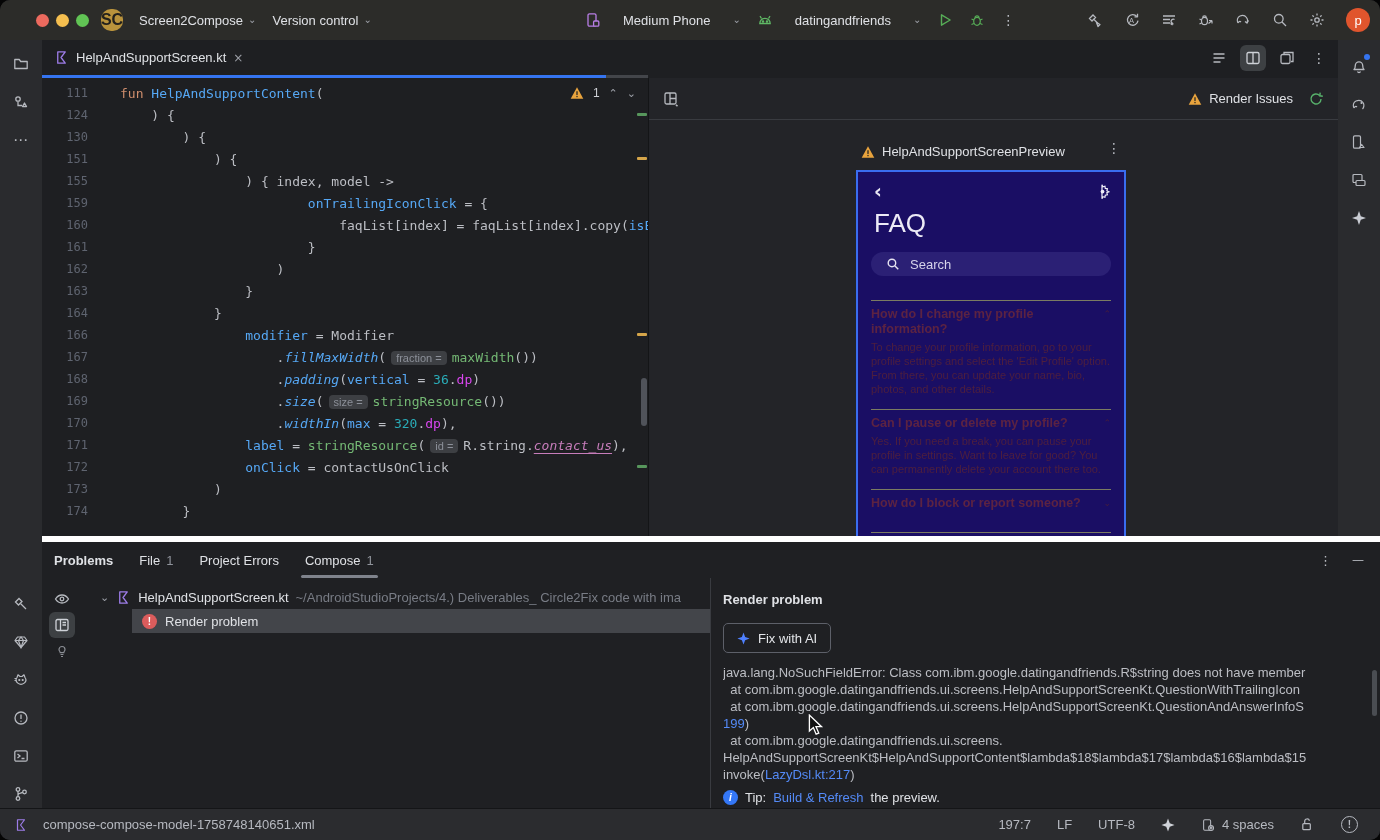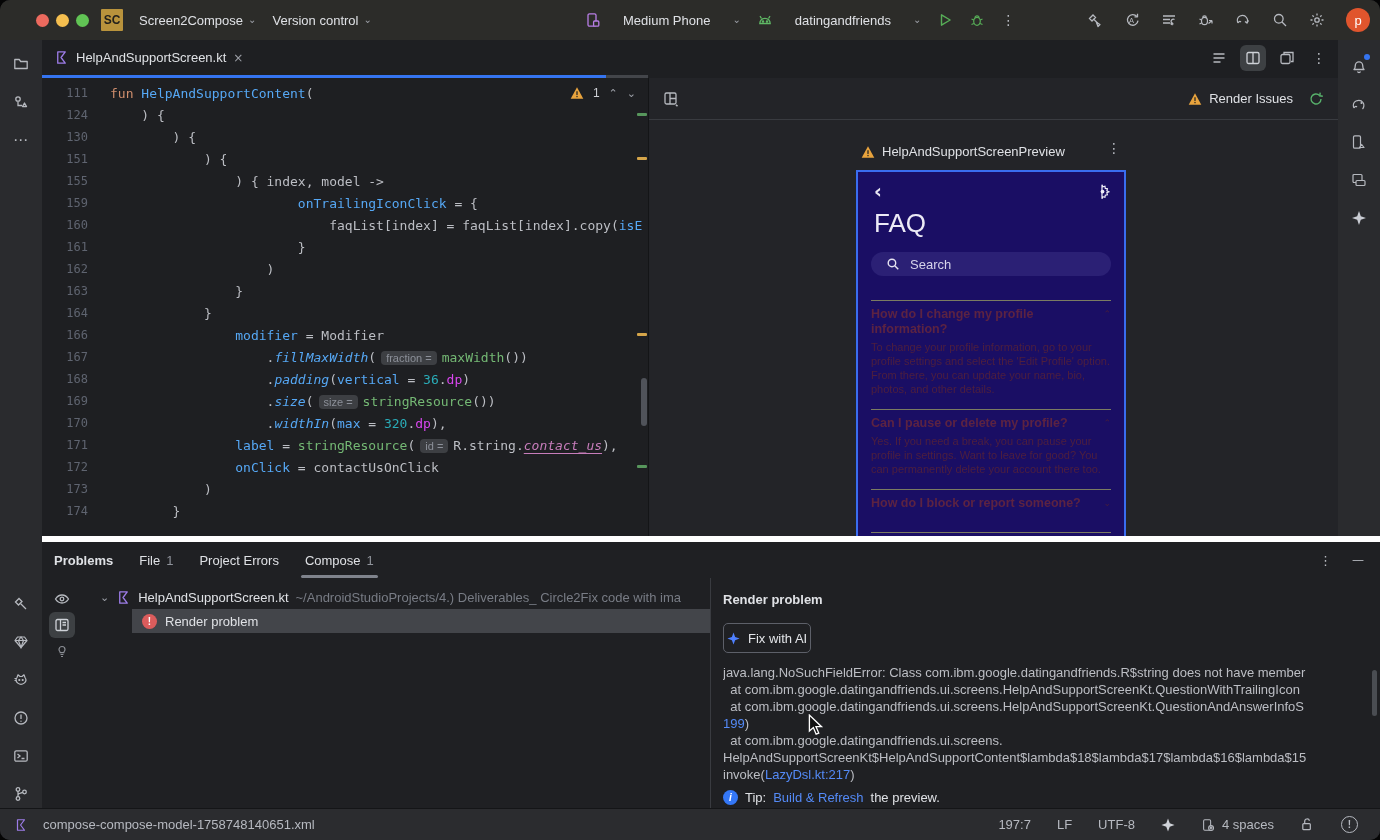--- a/index.html
+++ b/index.html
@@ -6,21 +6,21 @@
   #window{position:relative;width:1380px;height:840px;background:#1e1f22;border-radius:10px;overflow:hidden;
           font-family:"Liberation Sans",sans-serif;font-size:13px;color:#dfe1e5;}
   svg{display:block;}
   .gly{font-family:"DejaVu Sans",sans-serif;}
 
   
   .titlebar{position:absolute;left:0;top:0;width:1380px;height:40px;background:#2c2c29;display:flex;align-items:center;}
   .lights{display:flex;gap:7px;padding-left:36px;}
   .light{width:13px;height:13px;border-radius:50%;}
   .l-red{background:#ec6a5e}.l-yellow{background:#f5bf4f}.l-green{background:#61c454}
-  .appbadge{width:22px;height:22px;border-radius:1px;background:#b9933c;color:#23211c;font-weight:bold;font-size:12px;
+  .appbadge{width:22px;height:22px;border-radius:10px;background:#b9933c;color:#23211c;font-weight:bold;font-size:16px;
             display:flex;align-items:center;justify-content:center;margin-left:12px;}
   .tb-item{display:flex;align-items:center;gap:5px;margin-left:16px;color:#dfe1e5;cursor:default;}
   .chev{color:#9da0a8;font-size:10px;line-height:1;}
   .tb-center{position:absolute;left:585px;top:0;height:40px;display:flex;align-items:center;gap:16px;}
   .chip{display:flex;align-items:center;gap:22px;}
   .tb-right{position:absolute;right:10px;top:0;height:40px;display:flex;align-items:center;gap:21px;}
   .avatar{width:24px;height:24px;border-radius:50%;background:#e0552d;color:#fff;display:flex;align-items:center;justify-content:center;font-size:13px;}
   .icon16{width:16px;height:16px;}
 
   
@@ -39,21 +39,21 @@
   .progress{position:absolute;left:0;top:35px;width:606px;height:3px;background:#43454a;}
   .progress .fill{height:3px;background:#3574f0;}
   .tabrow-icons{position:absolute;right:8px;top:5px;display:flex;gap:8px;align-items:center;}
   .tr-ic{width:26px;height:26px;display:flex;align-items:center;justify-content:center;border-radius:6px;color:#b6b9bf;}
   .tr-ic.sel{background:#3d4043;}
 
   
   .editor{position:absolute;left:42px;top:78px;width:606px;height:458px;background:#1e1f22;overflow:hidden;border-right:1px solid #141517;}
   .code{font-family:"DejaVu Sans Mono","Liberation Mono",monospace;font-size:13px;padding-top:4px;}
   .cl{display:flex;height:22px;align-items:center;white-space:pre;}
-  .ln{flex:0 0 38px;text-align:right;color:#5f6470;font-size:12px;margin-right:22px;padding-left:8px;}
+  .ln{flex:0 0 38px;text-align:right;color:#5f6470;font-size:12px;margin-right:32px;padding-left:8px;}
   .ct{white-space:pre;}
   .tk-p{color:#bcbec4}.tk-kw{color:#cf8e6d}.tk-fn{color:#56a8f5}.tk-arg{color:#56a8f5}
   .tk-ext{color:#56a8f5;font-style:italic}.tk-call{color:#74b874}.tk-num{color:#2aacb8}
   .tk-dp{color:#d946ef;}
   .tk-res{color:#c77dbb;font-style:italic;text-decoration:underline;text-underline-offset:3px;}
   .tk-hint{background:#3d3f43;color:#8c9099;border-radius:4px;padding:1px 5px;margin:0 5px;font-size:11px;font-family:"Liberation Sans",sans-serif;font-style:normal;}
   .insp-widget{position:absolute;right:12px;top:8px;display:flex;align-items:center;gap:9px;color:#ced0d6;font-size:12px;background:#1e1f22;}
   .stripe{position:absolute;right:1px;width:10px;height:3px;border-radius:1px;}
   .sc-thumb{position:absolute;right:1px;top:300px;width:6px;height:48px;background:#50535a;border-radius:3px;}
 
@@ -89,21 +89,21 @@
   .bt-icons{position:absolute;left:0;top:0;width:40px;height:100%;}
   .bt-ic{position:absolute;left:7px;width:26px;height:26px;display:flex;align-items:center;justify-content:center;border-radius:6px;color:#b6b9bf;}
   .bt-ic.sel{background:#3d4043;}
   .bt-tree{position:absolute;left:40px;top:0;width:628px;height:100%;overflow:hidden;}
   .tree-row1{display:flex;align-items:center;gap:7px;margin-top:7px;height:24px;white-space:nowrap;}
   .tree-path{color:#787c85;overflow:hidden;text-overflow:clip;white-space:nowrap;}
   .tree-row2{display:flex;align-items:center;gap:8px;height:24px;background:#43454a;margin-left:50px;padding-left:10px;}
   .err-ic{width:15px;height:15px;border-radius:50%;background:#db5c5c;color:#fff;font-size:10px;font-weight:bold;display:flex;align-items:center;justify-content:center;}
   .bt-detail{position:absolute;left:668px;top:0;right:0;height:100%;border-left:1px solid #393b40;padding-left:12px;overflow:hidden;}
   .rp-title{font-weight:bold;margin-top:14px;}
-  .fix-btn{display:inline-flex;align-items:center;gap:8px;height:28px;padding:0 3px;border:1px solid #5d6069;border-radius:5px;margin-top:16px;color:#e3e5e9;}
+  .fix-btn{display:inline-flex;align-items:center;gap:8px;height:28px;padding:0 13px;border:1px solid #5d6069;border-radius:5px;margin-top:16px;color:#e3e5e9;}
   .trace{margin-top:12px;font-size:13px;color:#bcbec4;}
   .trace-line{height:17px;white-space:pre;overflow:hidden;}
   .tlink{color:#548af7;}
   .tip-row{display:flex;align-items:center;gap:7px;margin-top:6px;}
   .info-ic{width:15px;height:15px;border-radius:50%;background:#3477f6;color:#fff;font-size:10px;font-weight:bold;font-style:italic;display:flex;align-items:center;justify-content:center;}
   .link{color:#548af7;}
   .dt-scroll{position:absolute;right:3px;top:92px;width:5px;height:46px;background:#4a4d52;border-radius:3px;}
 
   
   .statusbar{position:absolute;left:0;top:808px;width:1380px;height:32px;background:#2b2c2f;border-top:1px solid #141517;display:flex;align-items:center;padding:0 14px;box-sizing:border-box;color:#b6b9c0;}

